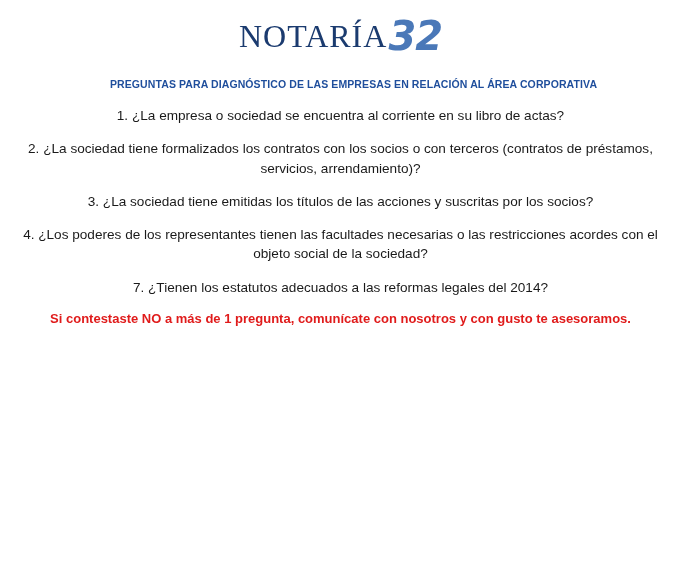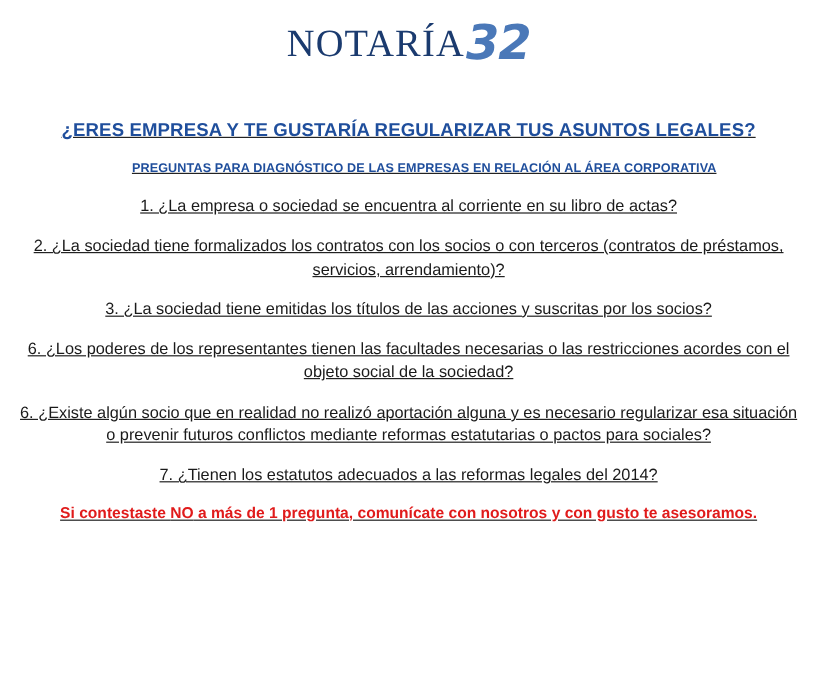--- a/index.html
+++ b/index.html
@@ -12,21 +12,20 @@
     background: #ffffff;
     font-family: "Liberation Sans", sans-serif;
     color: #222222;
     overflow: hidden;
   }
   .page {
     position: relative;
     width: 681px;
     height: 418px;
     box-sizing: border-box;
-    text-decoration: underline;
   }
 
   
   .logo-wrap {
     width: 100%;
     text-align: center;
     padding-top: 16px;
     height: 62px;
     box-sizing: border-box;
   }
@@ -104,30 +103,28 @@
 <body>
 
 <div class="page">
 
   <div class="logo-wrap">
     <div class="logo">
       <span class="logo-word">NOTARÍA</span><span class="logo-num">32</span>
     </div>
   </div>
 
-  <h1 class="headline">¿ERES EMPRESA Y TE GUSTARÍA REGULARIZAR TUS ASUNTOS LEGALES?</h1>
 
   <h2 class="subhead">PREGUNTAS PARA DIAGNÓSTICO DE LAS EMPRESAS EN RELACIÓN AL ÁREA CORPORATIVA</h2>
 
   <div class="questions">
     <p class="q">1. ¿La empresa o sociedad se encuentra al corriente en su libro de actas?</p>
     <p class="q">2. ¿La sociedad tiene formalizados los contratos con los socios o con terceros  (contratos de préstamos, servicios, arrendamiento)?</p>
     <p class="q">3. ¿La sociedad tiene emitidas los títulos de las  acciones y suscritas por los socios?</p>
-    <p class="q">6. ¿Los poderes de los representantes tienen las facultades necesarias o las restricciones acordes con el objeto social de la sociedad?</p>
-    <p class="q">6. ¿Existe algún socio que en realidad no realizó aportación alguna y es necesario regularizar esa situación o prevenir futuros conflictos mediante reformas estatutarias o pactos para sociales?</p>
+    <p class="q">4. ¿Los poderes de los representantes tienen las facultades necesarias o las restricciones acordes con el objeto social de la sociedad?</p>
     <p class="q">7. ¿Tienen los estatutos adecuados a las reformas legales del 2014?</p>
   </div>
 
   <div class="footer-note">
     <span>Si contestaste </span><span class="strong-no">NO</span><span> a más de 1 pregunta, comunícate con nosotros y con gusto te asesoramos.</span>
   </div>
 
 </div>
 
 </body></html>

